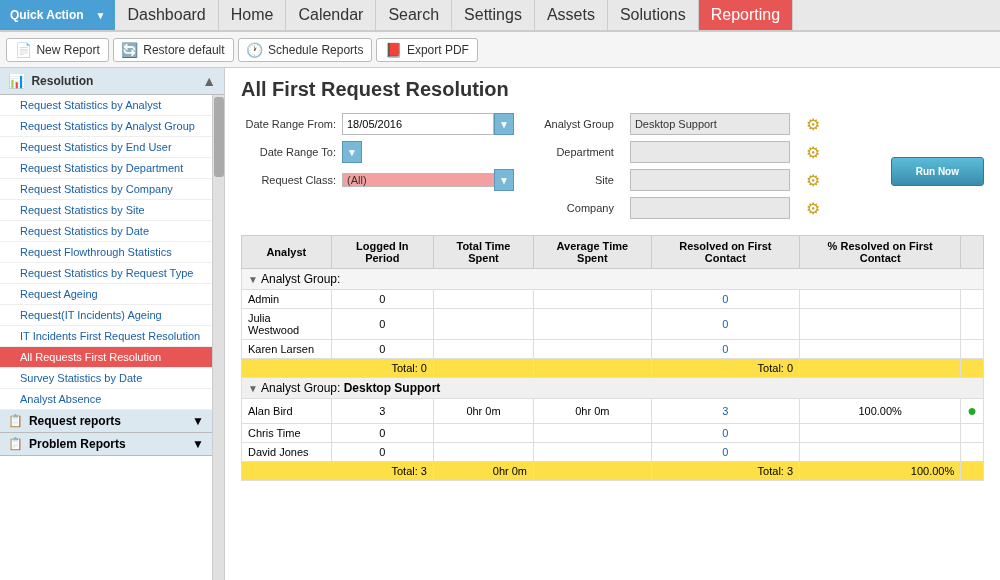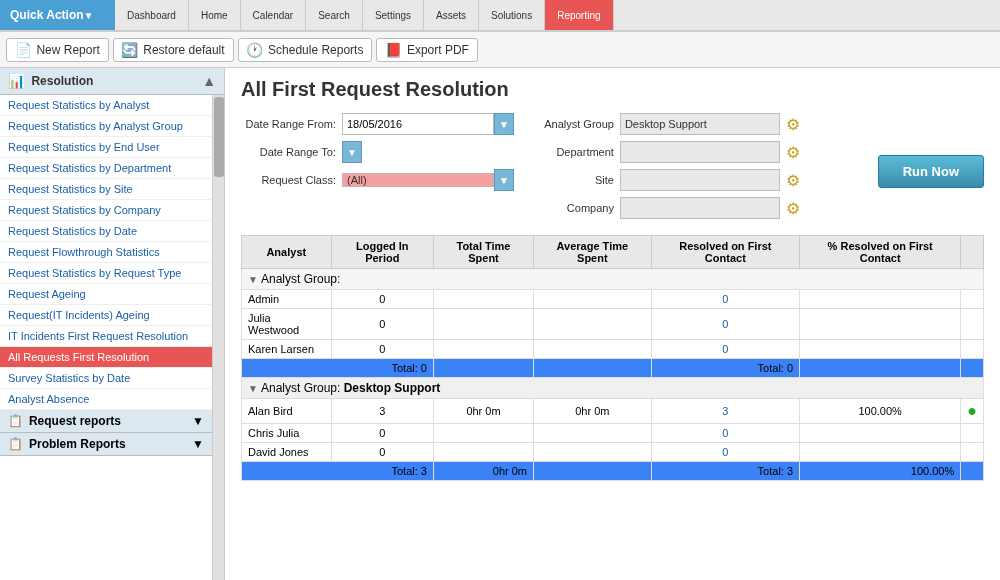--- a/index.html
+++ b/index.html
@@ -5,27 +5,27 @@
     * { box-sizing: border-box; margin: 0; padding: 0; font-family: Arial, sans-serif; font-size: 12px; }
     body { width: 1000px; height: 580px; overflow: hidden; background: #f0f0f0; }
 
     
     .top-nav {
       display: flex; align-items: stretch; background: #e8e8e8;
       border-bottom: 2px solid #ccc; height: 32px;
     }
     .quick-action {
       background: #4a9fd4; color: white; padding: 0 10px;
-      display: flex; align-items: center; gap: 0; cursor: pointer;
+      display: flex; align-items: center; gap: 12px; cursor: pointer;
       font-weight: bold; font-size: 12px; min-width: 115px;
     }
     .quick-action .chevron { font-size: 10px; }
     .nav-tab {
       padding: 0 12px; display: flex; align-items: center; cursor: pointer;
-      border-right: 1px solid #ccc; color: #333; font-size: 10px;
+      border-right: 1px solid #ccc; color: #333; font-size: 16px;
     }
     .nav-tab.active { background: #e85555; color: white; }
 
     
     .toolbar {
       display: flex; align-items: center; gap: 4px;
       background: #f5f5f5; border-bottom: 1px solid #ccc;
       padding: 4px 6px; height: 36px;
     }
     .toolbar-btn {
@@ -46,21 +46,21 @@
     }
     .sidebar-section-header {
       display: flex; align-items: center; justify-content: space-between;
       background: #dce8f0; padding: 5px 8px; border-bottom: 1px solid #bbb;
       font-weight: bold; color: #333;
     }
     .sidebar-section-header .section-icon { font-size: 14px; color: #666; }
     .sidebar-section-header .expand-btn { cursor: pointer; color: #666; font-size: 14px; }
     .sidebar-scroll { overflow-y: auto; flex: 1; }
     .sidebar-item {
-      padding: 4px 8px 4px 8px; cursor: pointer; color: #1a5fa8;
+      padding: 4px 8px 4px 20px; cursor: pointer; color: #1a5fa8;
       border-bottom: 1px solid #eee; font-size: 11px;
     }
     .sidebar-item.active { background: #e85555; color: white; }
     .sidebar-subsection {
       background: #dce8f0; padding: 4px 8px; font-weight: bold;
       border-bottom: 1px solid #bbb; display: flex; justify-content: space-between;
       align-items: center;
     }
 
     
@@ -100,40 +100,40 @@
       background: #7ab8d8; border: 1px solid #5a98b8; color: white;
       padding: 1px 4px; height: 22px; cursor: pointer; font-size: 10px;
       display: flex; align-items: center;
     }
     .icon-btn {
       background: none; border: none; cursor: pointer; font-size: 16px; color: #c8a020;
     }
     .run-btn {
       background: linear-gradient(to bottom, #5abcd8, #3a8cac);
       color: white; border: 1px solid #2a7c9c; padding: 8px 24px;
-      font-size: 13px; font-weight: bold; cursor: pointer; border-radius: 3px;
+      font-size: 10px; font-weight: bold; cursor: pointer; border-radius: 3px;
       align-self: center; margin-top: 10px;
     }
     .right-form { display: flex; flex-direction: column; gap: 6px; flex: 1; }
-    .right-form-row { display: flex; align-items: center; gap: 6px; }
+    .right-form-row { display: flex; align-items: center; gap: 16px; }
 
     
     .report-table { width: 100%; border-collapse: collapse; border: 1px solid #ccc; }
     .report-table th {
       background: #e8e8e8; padding: 4px 6px; border: 1px solid #ccc;
       font-size: 11px; text-align: center; font-weight: bold;
     }
     .report-table td {
       padding: 3px 6px; border: 1px solid #ddd; font-size: 11px;
     }
     .group-header td {
       background: #f5f5f5; font-weight: normal; padding: 3px 6px;
     }
     .group-header-bold td { background: #f0f0f0; }
-    .total-row td { background: #3b82f6; text-align: right; font-weight: normal; }
+    .total-row td { background: #fde047; text-align: right; font-weight: normal; }
     .text-center { text-align: center; }
     .text-right { text-align: right; }
     .blue-link { color: #1a5fa8; }
     .green-dot { color: #22aa22; font-size: 16px; }
     .group-toggle { cursor: pointer; color: #666; font-size: 10px; }
   </style>
 </head>
 <body>
 
 <div class="top-nav">
@@ -179,22 +179,22 @@
         <span>Resolution</span>
       </div>
       <span class="expand-btn">▲</span>
     </div>
     <div style="display:flex;flex:1;overflow:hidden;">
       <div class="sidebar-scroll" style="flex:1;">
         <div class="sidebar-item">Request Statistics by Analyst</div>
         <div class="sidebar-item">Request Statistics by Analyst Group</div>
         <div class="sidebar-item">Request Statistics by End User</div>
         <div class="sidebar-item">Request Statistics by Department</div>
+        <div class="sidebar-item">Request Statistics by Company</div>
         <div class="sidebar-item">Request Statistics by Site</div>
-        <div class="sidebar-item">Request Statistics by Company</div>
         <div class="sidebar-item">Request Statistics by Date</div>
         <div class="sidebar-item">Request Flowthrough Statistics</div>
         <div class="sidebar-item">Request Statistics by Request Type</div>
         <div class="sidebar-item">Request Ageing</div>
         <div class="sidebar-item">Request(IT Incidents) Ageing</div>
         <div class="sidebar-item">IT Incidents First Request Resolution</div>
         <div class="sidebar-item active">All Requests First Resolution</div>
         <div class="sidebar-item">Survey Statistics by Date</div>
         <div class="sidebar-item">Analyst Absence</div>
         <div class="sidebar-subsection">
@@ -338,21 +338,21 @@
         <tr>
           <td>Alan Bird</td>
           <td class="text-center">3</td>
           <td class="text-center">0hr 0m</td>
           <td class="text-center">0hr 0m</td>
           <td class="text-center blue-link">3</td>
           <td class="text-center">100.00%</td>
           <td class="text-center"><span class="green-dot">●</span></td>
         </tr>
         <tr>
-          <td>Chris Julia</td>
+          <td>Chris Time</td>
           <td class="text-center">0</td>
           <td></td>
           <td></td>
           <td class="text-center blue-link">0</td>
           <td></td>
           <td></td>
         </tr>
         <tr>
           <td>David Jones</td>
           <td class="text-center">0</td>

